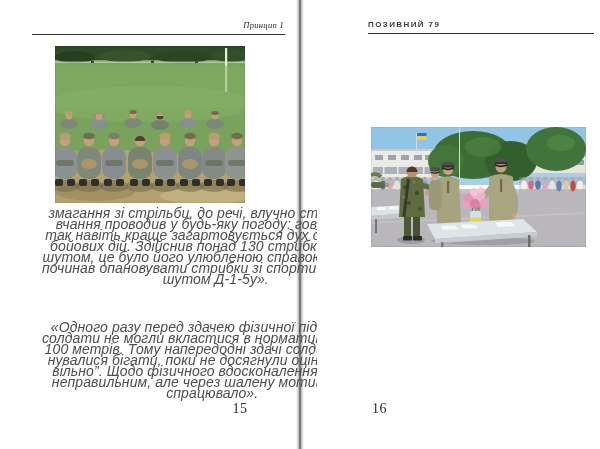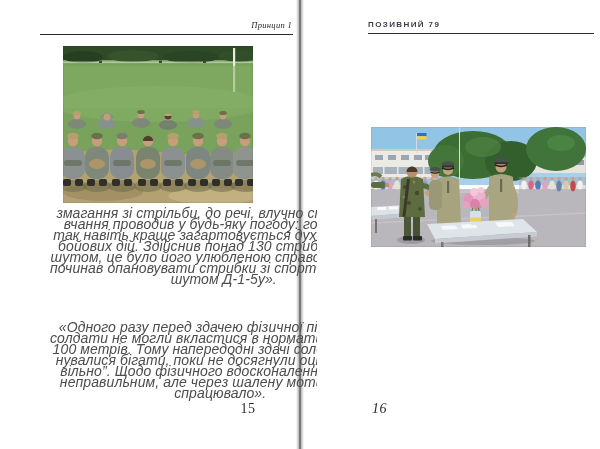--- a/index.html
+++ b/index.html
@@ -1,38 +1,38 @@
 <!DOCTYPE html>
 <html><head>
 <meta charset="utf-8">
 <style>
   html,body{margin:0;padding:0;background:#ffffff;}
   .spread{position:relative;width:600px;height:449px;background:#ffffff;overflow:hidden;
           font-family:"Liberation Serif","DejaVu Serif",serif;}
   .page{position:absolute;top:0;height:449px;background:#ffffff;}
-  .page.left{left:8px;width:297px;}
+  .page.left{left:0;width:297px;}
   .page.right{left:317px;width:237px;}
   .gutter{position:absolute;left:296px;top:0;width:8px;height:449px;
           background:linear-gradient(90deg,rgba(0,0,0,0) 0%,rgba(90,90,95,.40) 34%,#4b4b50 50%,rgba(90,90,95,.40) 66%,rgba(0,0,0,0) 100%);}
 
   
   .lp-header{position:absolute;right:13px;top:20px;font-style:italic;font-size:8.5px;
              letter-spacing:.3px;color:#1e1e1e;}
   .lp-rule{position:absolute;left:32px;top:34px;width:253px;height:1px;background:#2d2d2d;}
   .lp-photo{position:absolute;left:55px;top:46px;width:190px;height:157px;display:block;}
   .lp-quote{position:absolute;left:42px;white-space:pre;
             font-family:"Liberation Sans","DejaVu Sans",sans-serif;font-style:italic;
             font-size:14px;line-height:11px;color:#4c4c4c;letter-spacing:.1px;text-align:center;}
   .q1{top:208px;}
   .q2{top:322px;}
   .lp-body{position:absolute;left:23px;top:284px;white-space:pre;text-indent:13px;
            font-size:9.3px;line-height:12.3px;color:#1d1d1d;letter-spacing:.1px;}
   .pagenum{position:absolute;font-size:14px;color:#2a2a2a;letter-spacing:.5px;}
   .pn-left{left:230px;top:401px;width:20px;text-align:center;}
-  .pn-right{left:55px;top:401px;font-style:italic;}
+  .pn-right{left:55px;top:401px;}
 
   
   .rp-header{position:absolute;left:51px;top:20px;
              font-family:"Liberation Sans","DejaVu Sans",sans-serif;font-weight:bold;
              font-size:8px;letter-spacing:1.4px;color:#3d3d45;}
   .rp-rule{position:absolute;left:51px;top:33px;width:226px;height:1px;background:#2d2d2d;}
   .rp-body{position:absolute;left:51px;top:43px;white-space:pre;text-indent:14px;
            font-size:9.5px;line-height:16.6px;color:#222229;letter-spacing:.1px;}
   .rp-body .it{font-style:italic;}
   .rp-photo{position:absolute;left:54px;top:127px;width:215px;height:120px;display:block;}

